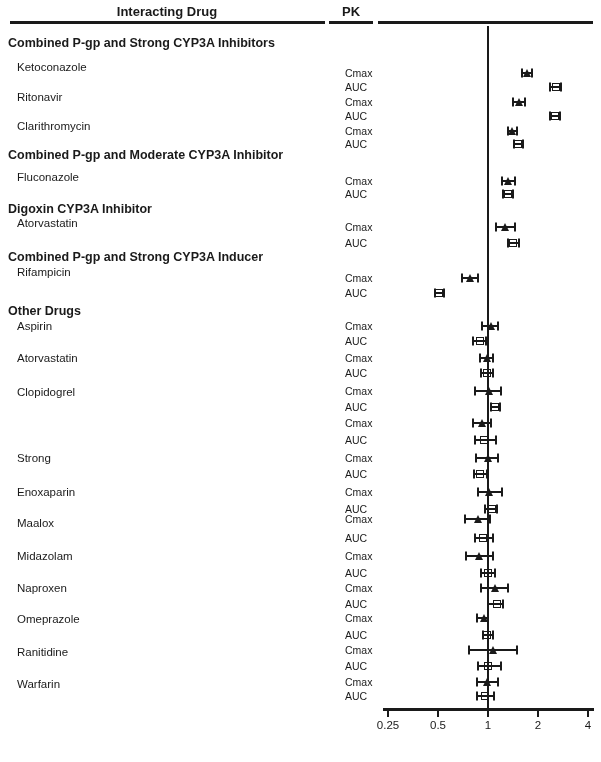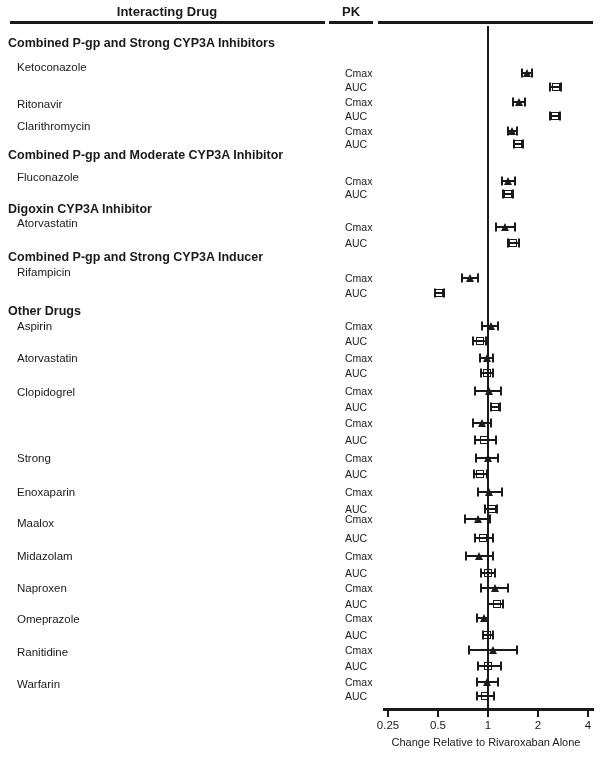--- a/index.html
+++ b/index.html
@@ -41,21 +41,21 @@
       <div class="pklabel" style="top: 73px;">Cmax</div>
       <div class="bar" style="left: 521.904px; top: 73px; width: 10.4727px;"></div>
       <div class="cap" style="left: 521.904px; top: 73px;"></div>
       <div class="cap" style="left: 532.376px; top: 73px;"></div>
       <div class="tri" style="left: 527.12px; top: 73px;"></div>
       <div class="pklabel" style="top: 87px;">AUC</div>
       <div class="bar" style="left: 549.633px; top: 87px; width: 11.3385px;"></div>
       <div class="cap" style="left: 549.633px; top: 87px;"></div>
       <div class="cap" style="left: 560.972px; top: 87px;"></div>
       <div class="sq" style="left: 555.525px; top: 87px;"></div>
-      <div class="drug" style="top: 98px;">Ritonavir</div>
+      <div class="drug" style="top: 91px;">Ritonavir</div>
       <div class="pklabel" style="top: 102px;">Cmax</div>
       <div class="bar" style="left: 513.295px; top: 102px; width: 11.6979px;"></div>
       <div class="cap" style="left: 513.295px; top: 102px;"></div>
       <div class="cap" style="left: 524.992px; top: 102px;"></div>
       <div class="tri" style="left: 519.147px; top: 102px;"></div>
       <div class="pklabel" style="top: 116px;">AUC</div>
       <div class="bar" style="left: 549.633px; top: 116px; width: 10.0149px;"></div>
       <div class="cap" style="left: 549.633px; top: 116px;"></div>
       <div class="cap" style="left: 559.648px; top: 116px;"></div>
       <div class="sq" style="left: 554.671px; top: 116px;"></div>
@@ -244,14 +244,13 @@
       <div class="tick" style="left: 437px; top: 711px;"></div>
       <div class="ticklabel" style="left: 438px; top: 719px;">0.5</div>
       <div class="tick" style="left: 487px; top: 711px;"></div>
       <div class="ticklabel" style="left: 488px; top: 719px;">1</div>
       <div class="tick" style="left: 537px; top: 711px;"></div>
       <div class="ticklabel" style="left: 538px; top: 719px;">2</div>
       <div class="tick" style="left: 587px; top: 711px;"></div>
       <div class="ticklabel" style="left: 588px; top: 719px;">4</div>
     </div>
 
-  <div class="caption" style="left:486px;top:736px">Change Relative to Rivaroxaban Alone</div>
 </div>
 
 </body></html>

